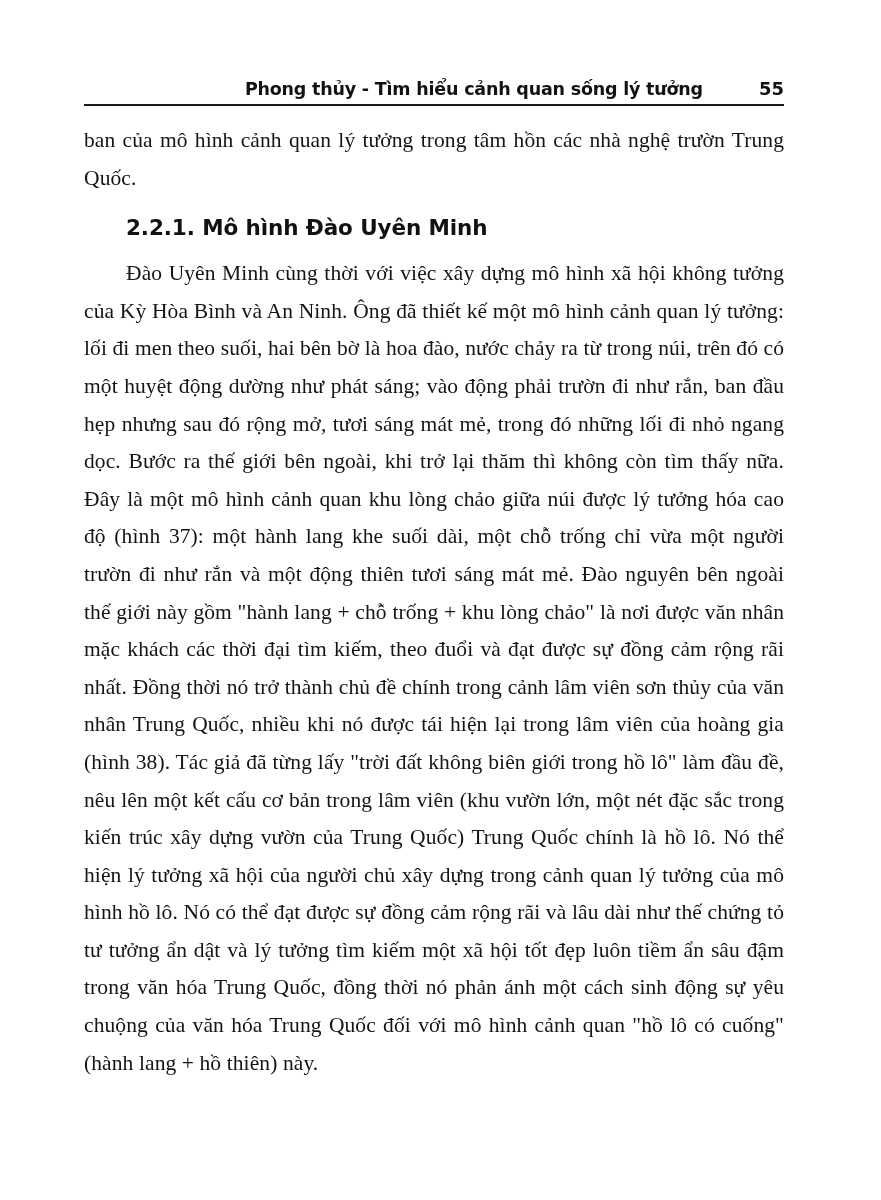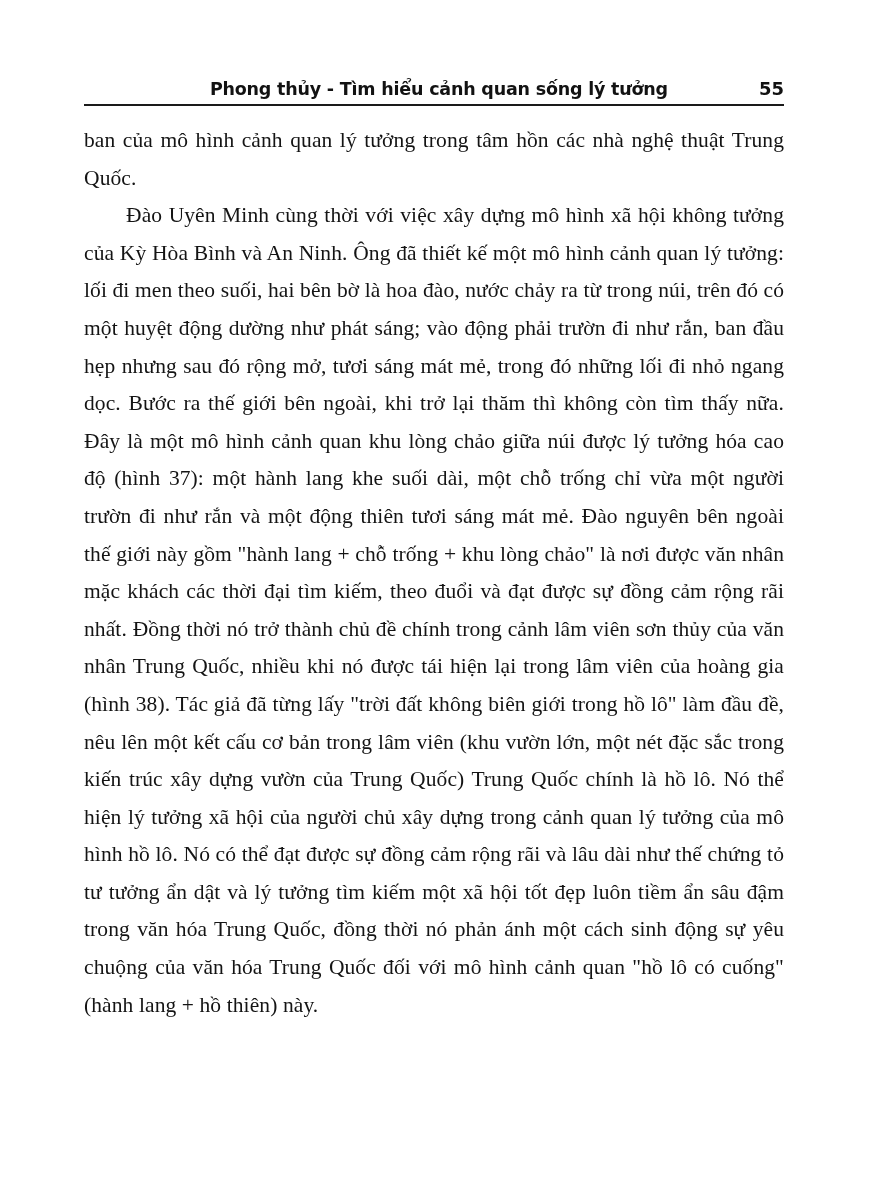--- a/index.html
+++ b/index.html
@@ -24,21 +24,21 @@
     background: #ffffff;
   }
   .header {
     position: absolute;
     left: 84px;
     top: 78px;
     width: 700px;
     display: flex;
     align-items: baseline;
     justify-content: flex-end;
-    gap: 43px;
+    gap: 8px;
   }
   .header-title {
     font-family: "DejaVu Sans", sans-serif;
     font-weight: bold;
     font-size: 17.5px;
     letter-spacing: -0.2px;
     color: #121212;
     white-space: nowrap;
   }
   .header-pagenum {
@@ -95,20 +95,21 @@
 
   <div class="header">
     <span class="header-title">Phong thủy - Tìm hiểu cảnh quan sống lý tưởng</span>
     <span class="header-pagenum">55</span>
   </div>
 
   <div class="header-rule"></div>
 
   <div class="content">
 
-    <p class="body-text">ban của mô hình cảnh quan lý tưởng trong tâm hồn các nhà nghệ thuật Trung Quốc.</p>
+    <p class="body-text">ban của mô hình cảnh quan lý tưởng trong tâm hồn các nhà nghệ trườn Trung Quốc.</p>
 
+    <h2 class="section-heading">2.2.1. Mô hình Đào Uyên Minh</h2>
 
     <p class="body-text indent para-gap-top">Đào Uyên Minh cùng thời với việc xây dựng mô hình xã hội không tưởng của Kỳ Hòa Bình và An Ninh. Ông đã thiết kế một mô hình cảnh quan lý tưởng: lối đi men theo suối, hai bên bờ là hoa đào, nước chảy ra từ trong núi, trên đó có một huyệt động dường như phát sáng; vào động phải trườn đi như rắn, ban đầu hẹp nhưng sau đó rộng mở, tươi sáng mát mẻ, trong đó những lối đi nhỏ ngang dọc. Bước ra thế giới bên ngoài, khi trở lại thăm thì không còn tìm thấy nữa. Đây là một mô hình cảnh quan khu lòng chảo giữa núi được lý tưởng hóa cao độ (hình 37): một hành lang khe suối dài, một chỗ trống chỉ vừa một người trườn đi như rắn và một động thiên tươi sáng mát mẻ. Đào nguyên bên ngoài thế giới này gồm "hành lang + chỗ trống + khu lòng chảo" là nơi được văn nhân mặc khách các thời đại tìm kiếm, theo đuổi và đạt được sự đồng cảm rộng rãi nhất. Đồng thời nó trở thành chủ đề chính trong cảnh lâm viên sơn thủy của văn nhân Trung Quốc, nhiều khi nó được tái hiện lại trong lâm viên của hoàng gia (hình 38). Tác giả đã từng lấy "trời đất không biên giới trong hồ lô" làm đầu đề, nêu lên một kết cấu cơ bản trong lâm viên (khu vườn lớn, một nét đặc sắc trong kiến trúc xây dựng vườn của Trung Quốc) Trung Quốc chính là hồ lô. Nó thể hiện lý tưởng xã hội của người chủ xây dựng trong cảnh quan lý tưởng của mô hình hồ lô. Nó có thể đạt được sự đồng cảm rộng rãi và lâu dài như thế chứng tỏ tư tưởng ẩn dật và lý tưởng tìm kiếm một xã hội tốt đẹp luôn tiềm ẩn sâu đậm trong văn hóa Trung Quốc, đồng thời nó phản ánh một cách sinh động sự yêu chuộng của văn hóa Trung Quốc đối với mô hình cảnh quan "hồ lô có cuống" (hành lang + hồ thiên) này.</p>
 
   </div>
 
 </div>
 
 </body></html>

